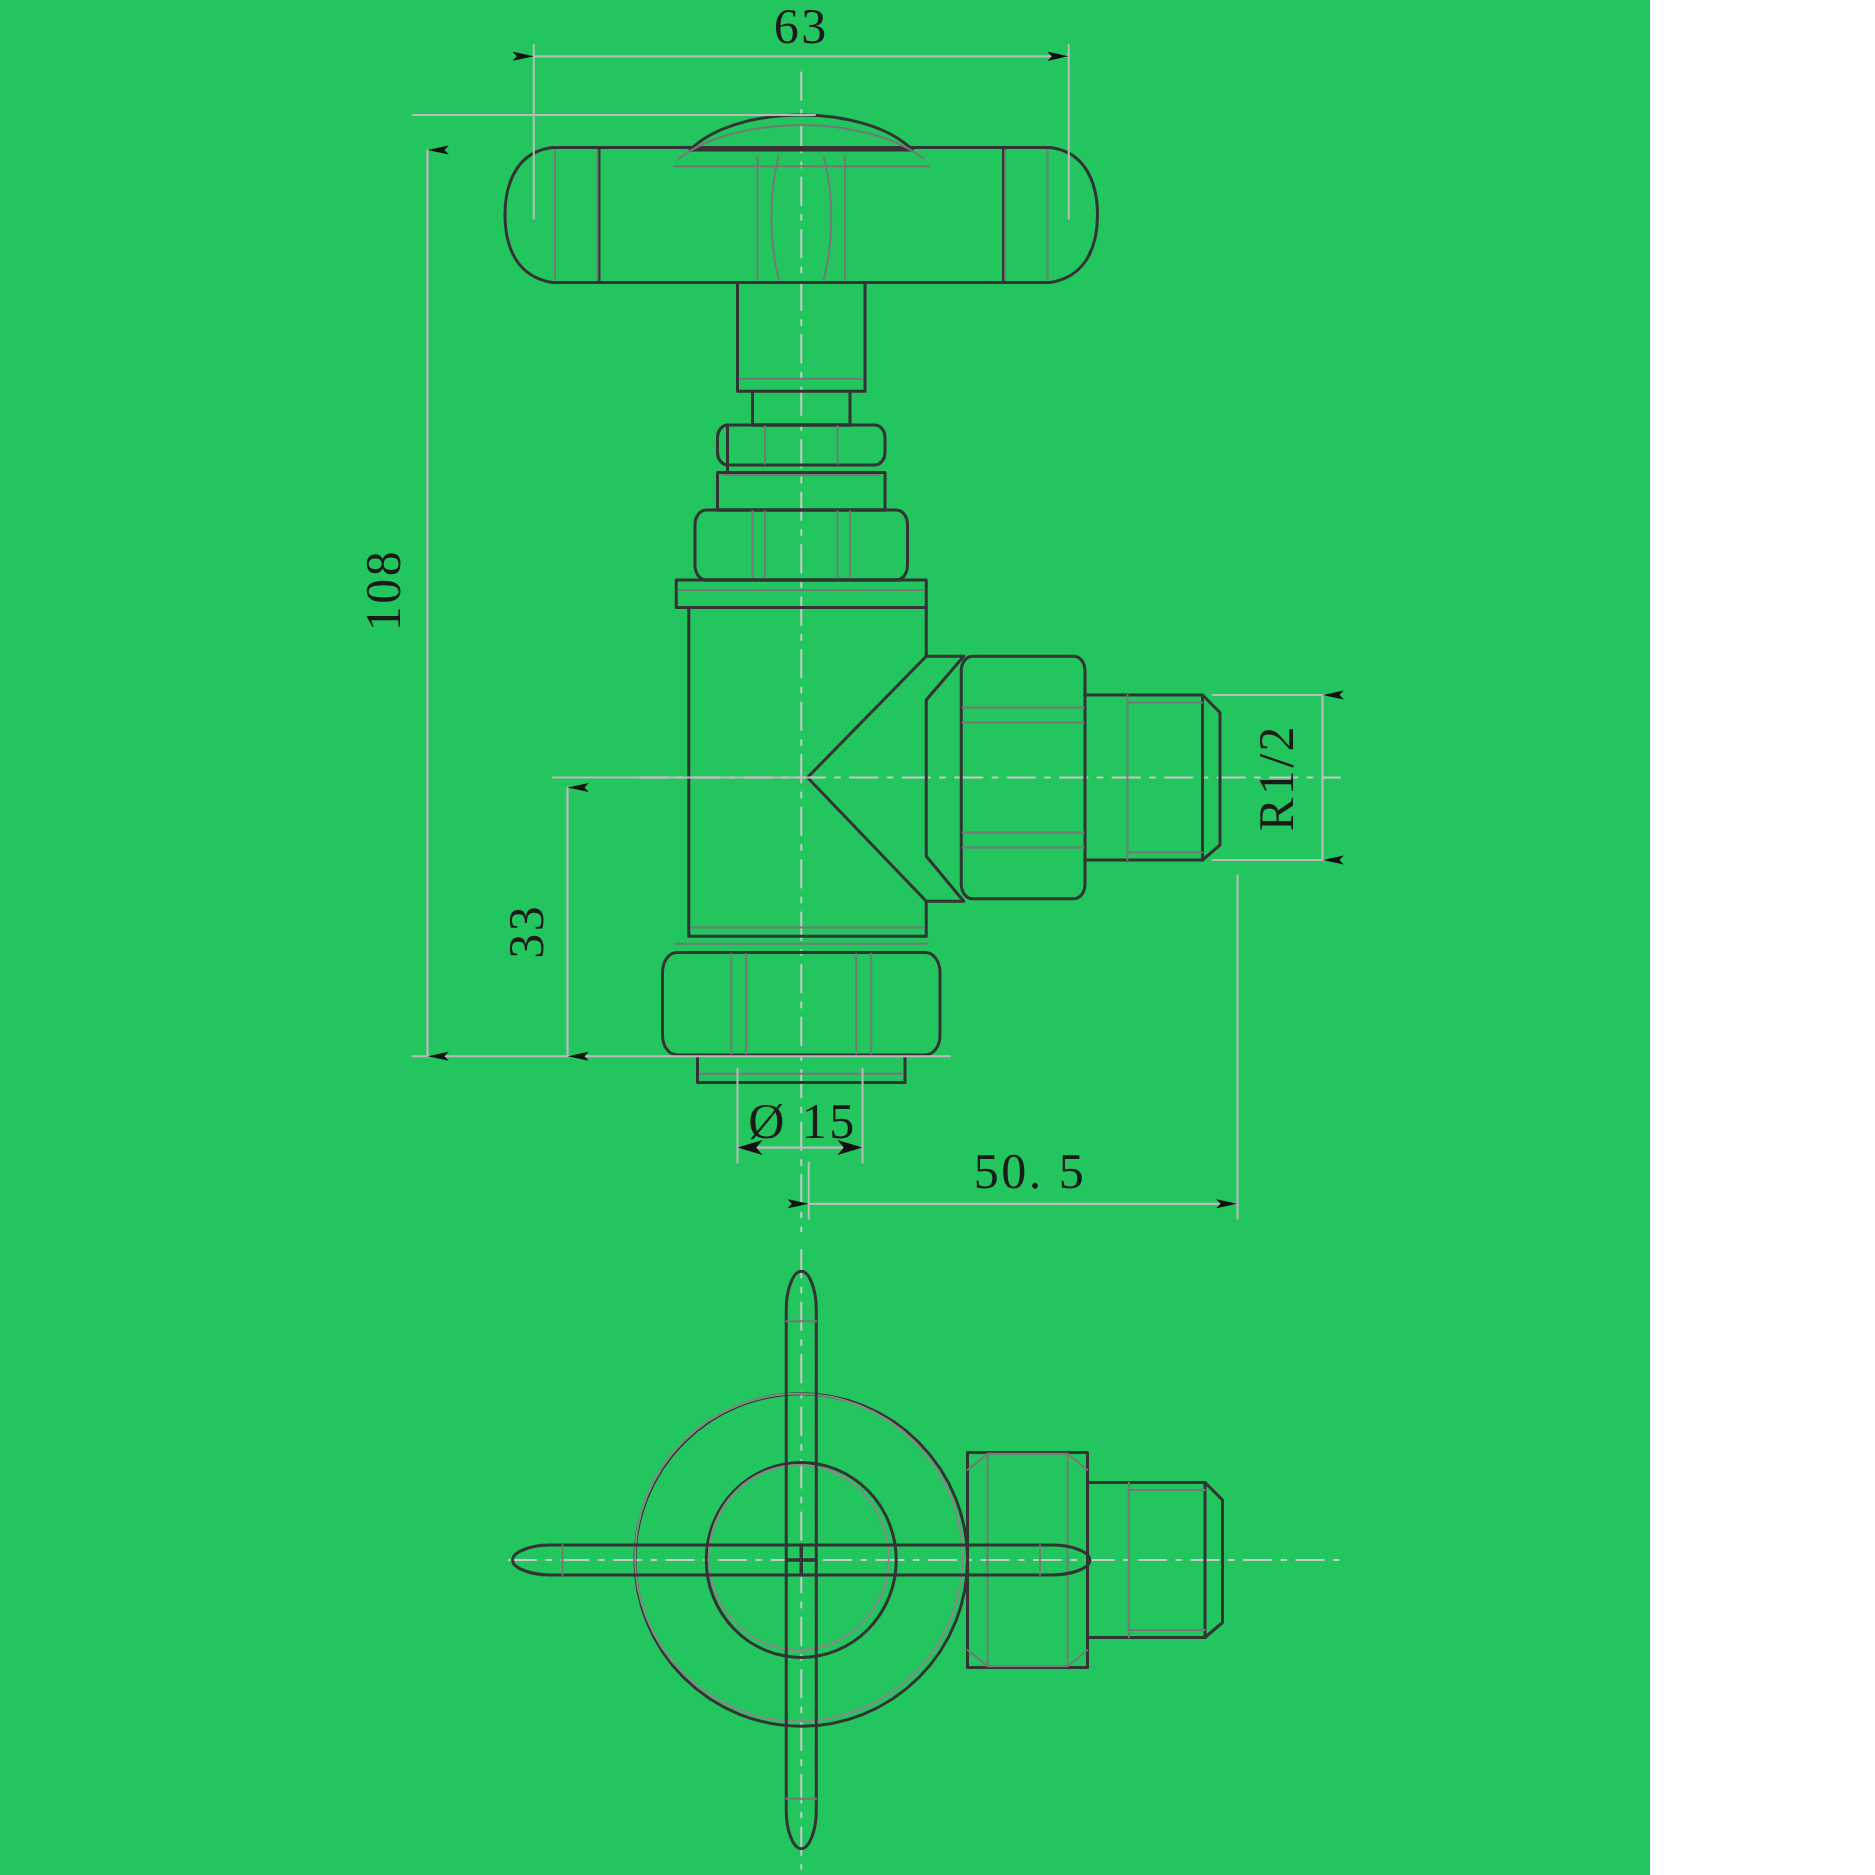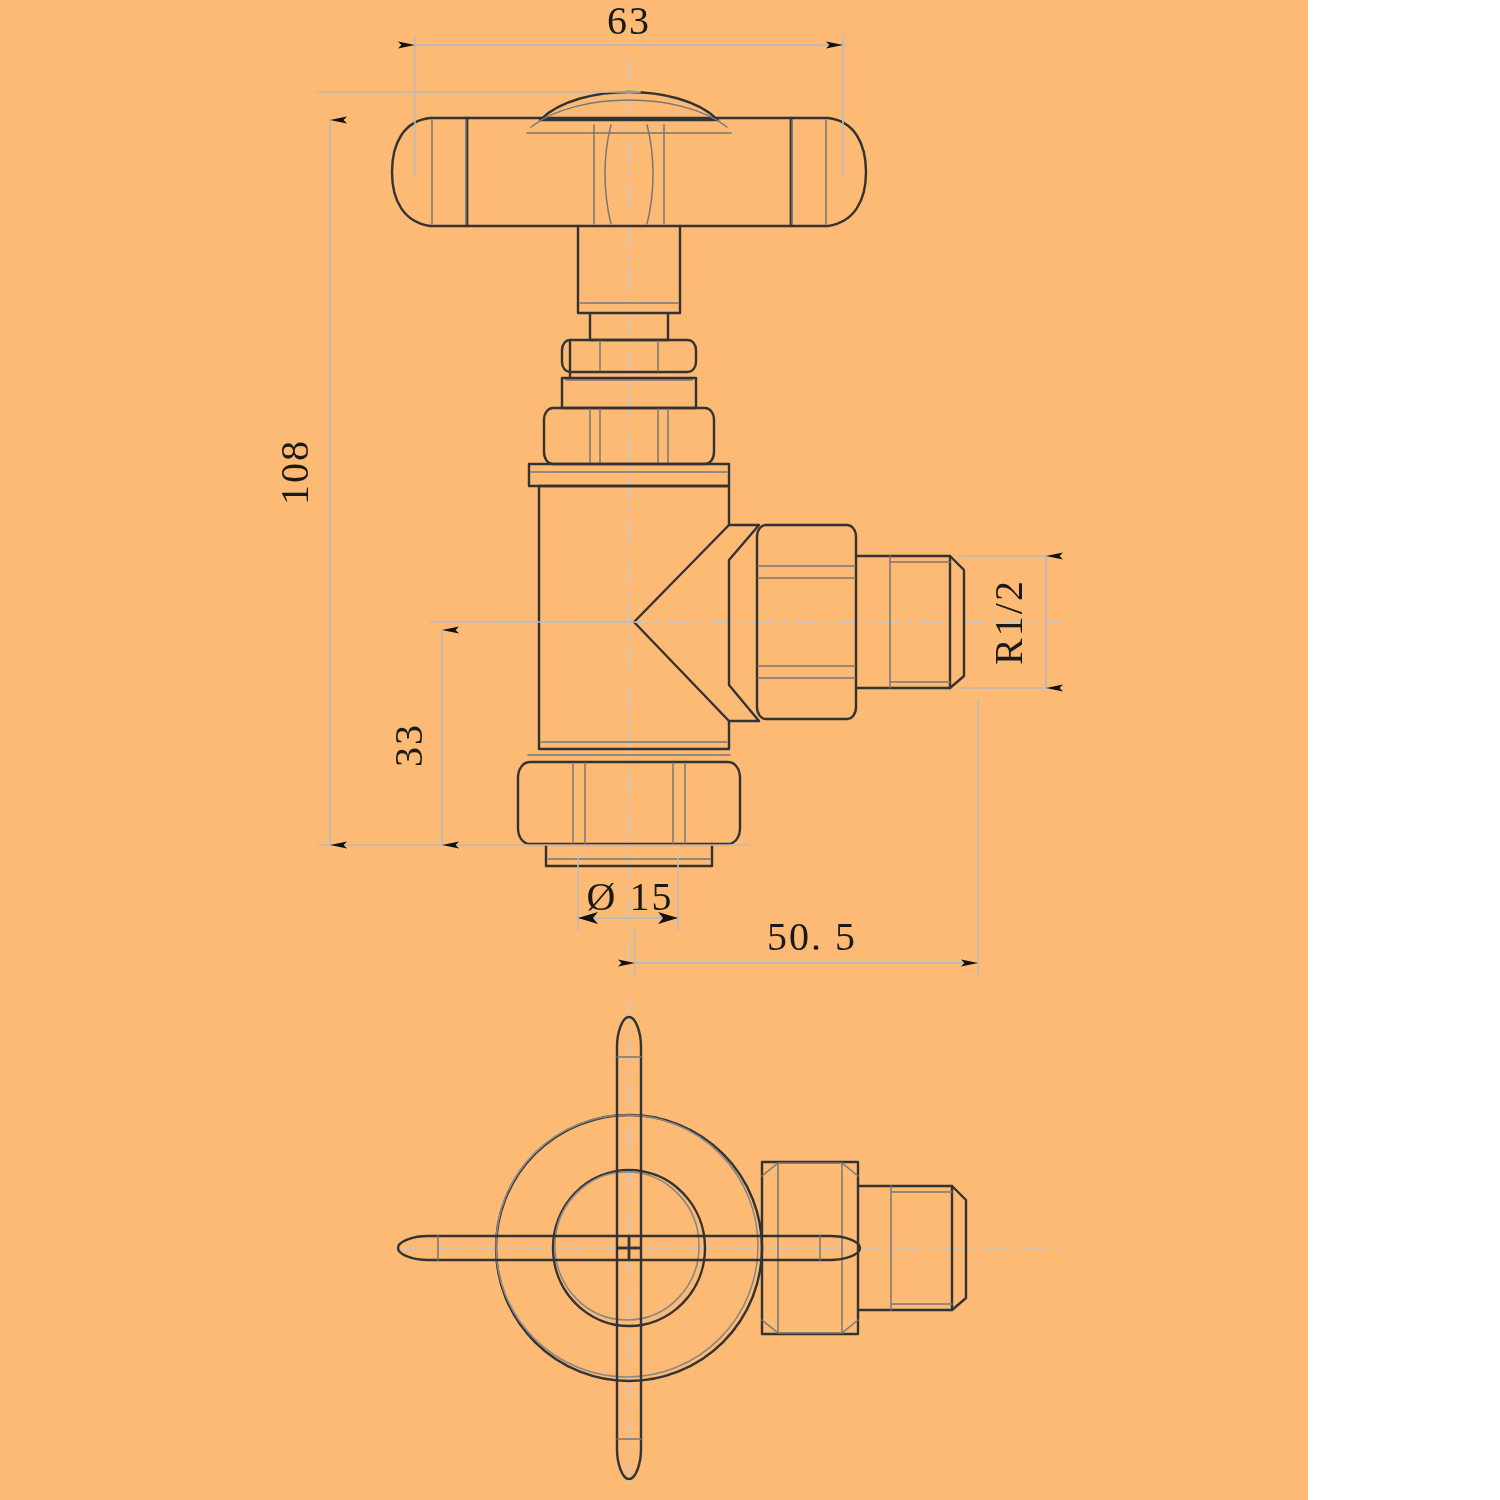--- a/index.html
+++ b/index.html
@@ -8,22 +8,23 @@
     padding: 0;
     background: #ffffff;
   }
   body {
     font-family: "Liberation Serif", "DejaVu Serif", serif;
   }
   #sheet {
     position: relative;
     width: 1308px;
     height: 1500px;
-    background: #fdba74;
+    background: #22c55e;
     overflow: hidden;
+    padding-left: 12px;
   }
   #sheet svg {
     display: block;
     width: 1500px;
     height: 1500px;
   }
   .dim-text {
     font-family: "Liberation Serif", "DejaVu Serif", serif;
     font-size: 40px;
     fill: #1a1a1a;

